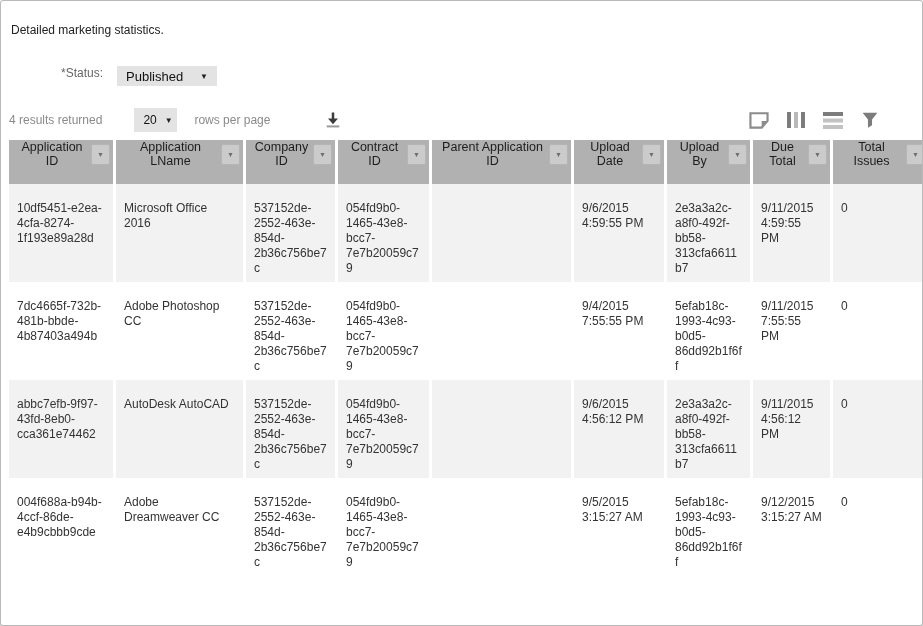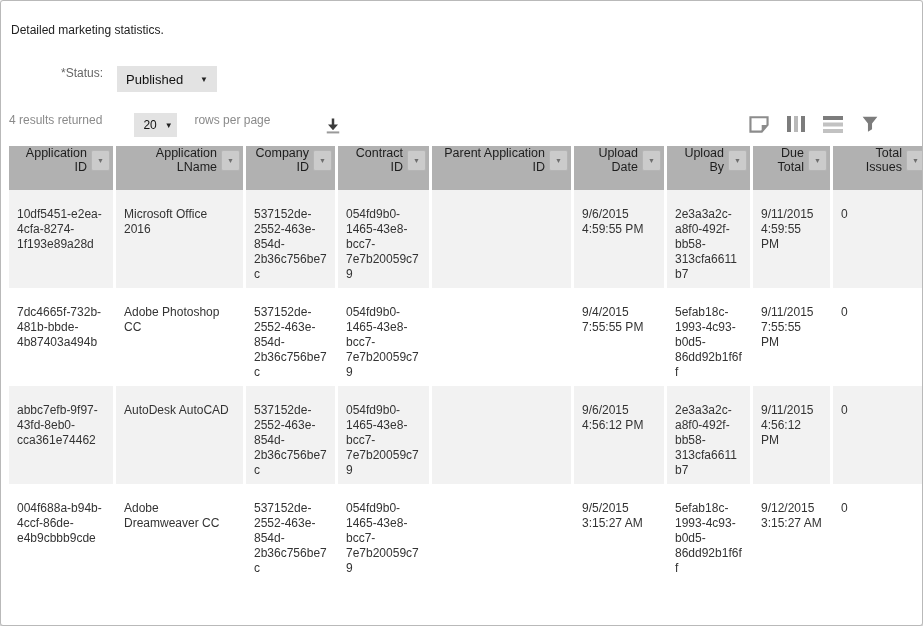--- a/index.html
+++ b/index.html
@@ -18,36 +18,36 @@
   h1.page-title {
     margin: 4px 0 0 10px;
     font-size: 29px; font-weight: 300;
     color: #2e9ad2; letter-spacing: 0.2px;
   }
   .subtitle { margin: 22px 8px 0 10px; font-size: 12px; color: #222; }
   .status-row { margin: 29px 0 0 60px; display: flex; }
   .status-label { font-size: 12px; color: #666; }
   .select {
     display: inline-flex; align-items: center; justify-content: space-between;
-    background: #e3e3e3; height: 26px; padding: 0 9px;
+    background: #e3e3e3; height: 20px; padding: 0 9px;
     font-size: 13px; color: #111; cursor: pointer; border: none;
   }
   .status-row .select { width: 100px; margin-left: 14px; }
   .caret { font-size: 8px; color: #222; margin-left: 8px; }
   .btn-row { margin: 42px 0 0 18px; display: flex; }
   button.btn {
     border: none; cursor: pointer; color: #fff;
     font-family: "Liberation Sans", sans-serif;
     font-size: 15px; padding: 0 24px; height: 37px;
     border-radius: 5px;
   }
   .btn-update { background: #1378be; }
   .btn-delete { background: #757575; margin-left: 10px; box-shadow: 1px 2px 3px rgba(0,0,0,0.35); }
   .toolbar {
-    margin: 21px 8px 7px 8px; display: flex; align-items: flex-start;
+    margin: 21px 8px 7px 8px; display: flex; align-items: center;
     font-size: 12px; color: #8a8a8a;
   }
   .toolbar .select { width: 43px; height: 24px; margin-left: 32px; font-size: 12px; }
   .rows-per-page { margin-left: 17px; }
   .dl-btn { margin-left: 48px; width: 30px; height: 26px; display:flex; align-items:center; justify-content:center; cursor:pointer; }
   .toolbar-spacer { flex: 1; }
   .right-icons { display: flex; align-items: center; gap: 13px; margin-right: 32px; }
   .icon-btn { width: 24px; height: 22px; display:flex; align-items:center; justify-content:center; cursor:pointer; }
 
   table.grid {
@@ -56,21 +56,21 @@
     table-layout: fixed; width: 925px;
   }
   .grid col:nth-child(1){width:104px}.grid col:nth-child(2){width:127px}
   .grid col:nth-child(3){width:89px}.grid col:nth-child(4){width:91px}
   .grid col:nth-child(5){width:139px}.grid col:nth-child(6){width:90px}
   .grid col:nth-child(7){width:83px}.grid col:nth-child(8){width:77px}
   .grid col:nth-child(9){width:95px}
   .grid th {
     background: #b1b1b1; height: 39px;
     font-weight: 400; font-size: 12.5px; color: #1d1d1d;
-    text-align: right; padding: 0 3px 16px 8px;
+    text-align: center; padding: 0 3px 16px 8px;
   }
   .th-inner { display: flex; align-items: center; justify-content: space-between; }
   .col-filter-btn {
     width: 19px; height: 21px; flex: none;
     background: #cbcbcb; border: 1px solid #b5b5b5; border-radius: 2px;
     display: flex; align-items: center; justify-content: center;
     font-size: 7px; color: #6e6e6e; cursor: pointer; margin-left: 4px;
   }
   .grid td {
     font-size: 12px; color: #333; line-height: 1.25;

